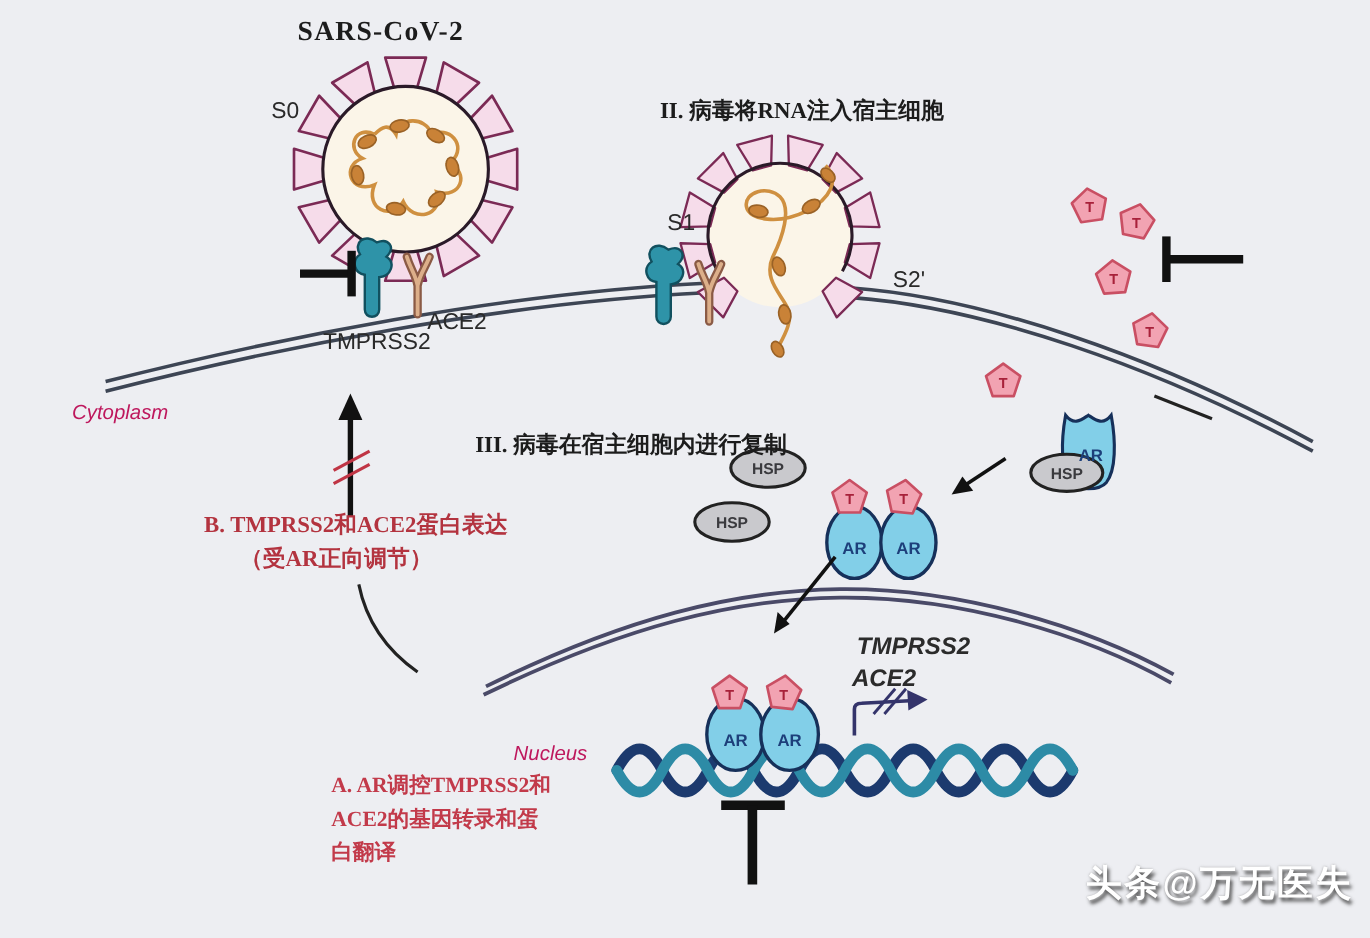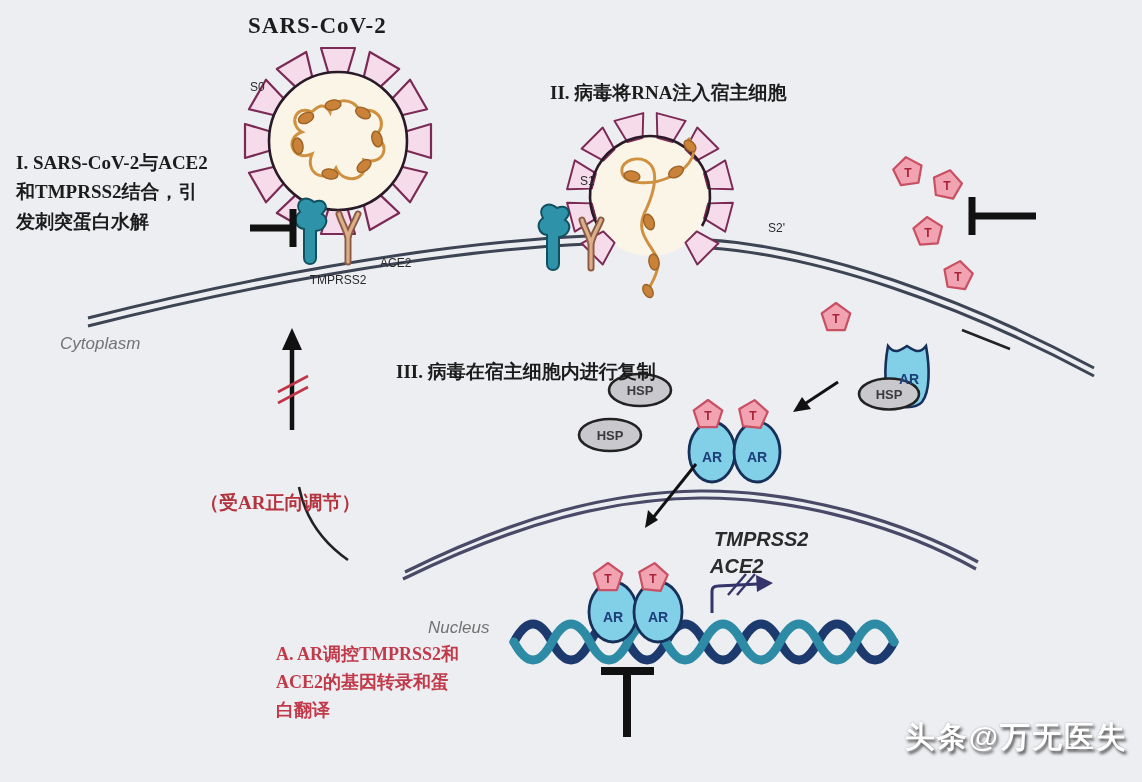--- a/index.html
+++ b/index.html
@@ -7,22 +7,22 @@
     position:relative; width:1142px; height:782px; overflow:hidden;
     background:#edeef2;
     font-family:"Liberation Serif", serif;
   }
   #diagram-svg{position:absolute; left:0; top:0;}
   .txt{position:absolute; font-weight:700; color:#1c1c1c; white-space:pre-line; line-height:1.55;}
   .serif{font-family:"Liberation Serif", serif;}
   .sans{font-family:"Liberation Sans", sans-serif; font-weight:400;}
   .title{font-size:23px; letter-spacing:1px; text-align:left; width:190px;}
   .step{font-size:19px;}
-  .small-label{font-size:12px; color:#2a2a2a;margin-left:24px;}
-  .italic-label{font-style:italic; font-size:17px; color:#737373; font-weight:400;text-align:right;}
+  .small-label{font-size:19px; color:#2a2a2a;}
+  .italic-label{font-style:italic; font-size:17px; color:#be185d; font-weight:400;text-align:right;}
   .gene-label{font-style:italic; font-size:20px; color:#2b2b2b; font-weight:700;
     font-family:"Liberation Sans", sans-serif;}
   .red-b{color:#b3333f; font-size:19px;}
   .red-a{color:#c23a4a; font-size:18px;}
   .dark-red{color:#8e2430; font-size:19px;}
   .watermark{
     font-family:"Liberation Sans", sans-serif; font-weight:700; font-size:30px;
     color:#ffffff; letter-spacing:2px;
     text-shadow:2px 3px 3px rgba(70,70,70,.85), 0 0 2px rgba(110,110,110,.55);
   }
@@ -228,40 +228,38 @@
       <text class="t-text" x="753" y="420">T</text>
       <text class="t-text" x="608" y="583">T</text>
       <text class="t-text" x="653" y="583">T</text>
     </g>
   </svg>
 
   <div class="txt serif title" style="left:248px; top:8px;">SARS-CoV-2</div>
 
   <div class="txt sans small-label" style="left:226px; top:78px;">S0</div>
 
-  <div class="txt serif step" style="left:16px; top:148px;">I. SARS-CoV-2与ACE2
-和TMPRSS2结合，引
-发刺突蛋白水解</div>
 
   <div class="txt serif step" style="left:534px; top:78px;margin-left:16px;">II. 病毒将RNA注入宿主细胞</div>
 
   <div class="txt sans small-label" style="left:556px; top:172px;">S1</div>
 
   <div class="txt sans small-label" style="left:744px; top:219px;">S2'</div>
 
   <div class="txt sans small-label" style="left:262px; top:271px; width:104px; text-align:center;">TMPRSS2</div>
 
   <div class="txt sans small-label" style="left:356px; top:254px;">ACE2</div>
 
   <div class="txt sans italic-label" style="left:60px; top:331px;">Cytoplasm</div>
 
   <div class="txt serif step" style="left:396px; top:329px;margin-top:28px;">III. 病毒在宿主细胞内进行复制</div>
 
-
-  <div class="txt serif red-b" style="left:200px; top:452px;margin-top:36px;">（受AR正向调节）</div>
+  <div class="txt serif red-b" style="left:170px; top:423px;">B. TMPRSS2和ACE2蛋白表达</div>
+
+  <div class="txt serif red-b" style="left:200px; top:452px;">（受AR正向调节）</div>
 
   <div class="txt sans italic-label" style="left:428px; top:595px;margin-top:20px;">Nucleus</div>
 
   <div class="txt gene-label" style="left:714px; top:524px;">TMPRSS2</div>
 
   <div class="txt gene-label" style="left:710px; top:551px;">ACE2</div>
 
   <div class="txt serif red-a" style="left:276px; top:641px;">A. AR调控TMPRSS2和
 ACE2的基因转录和蛋
 白翻译</div>

